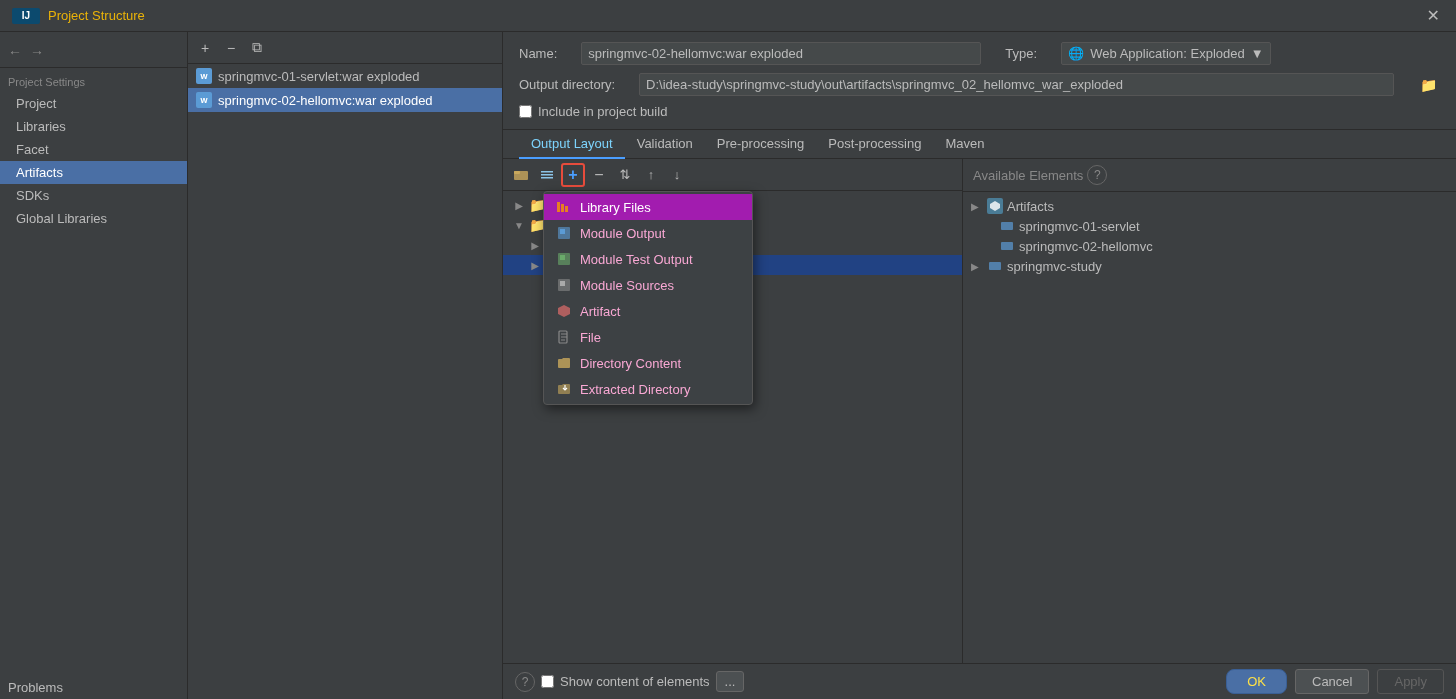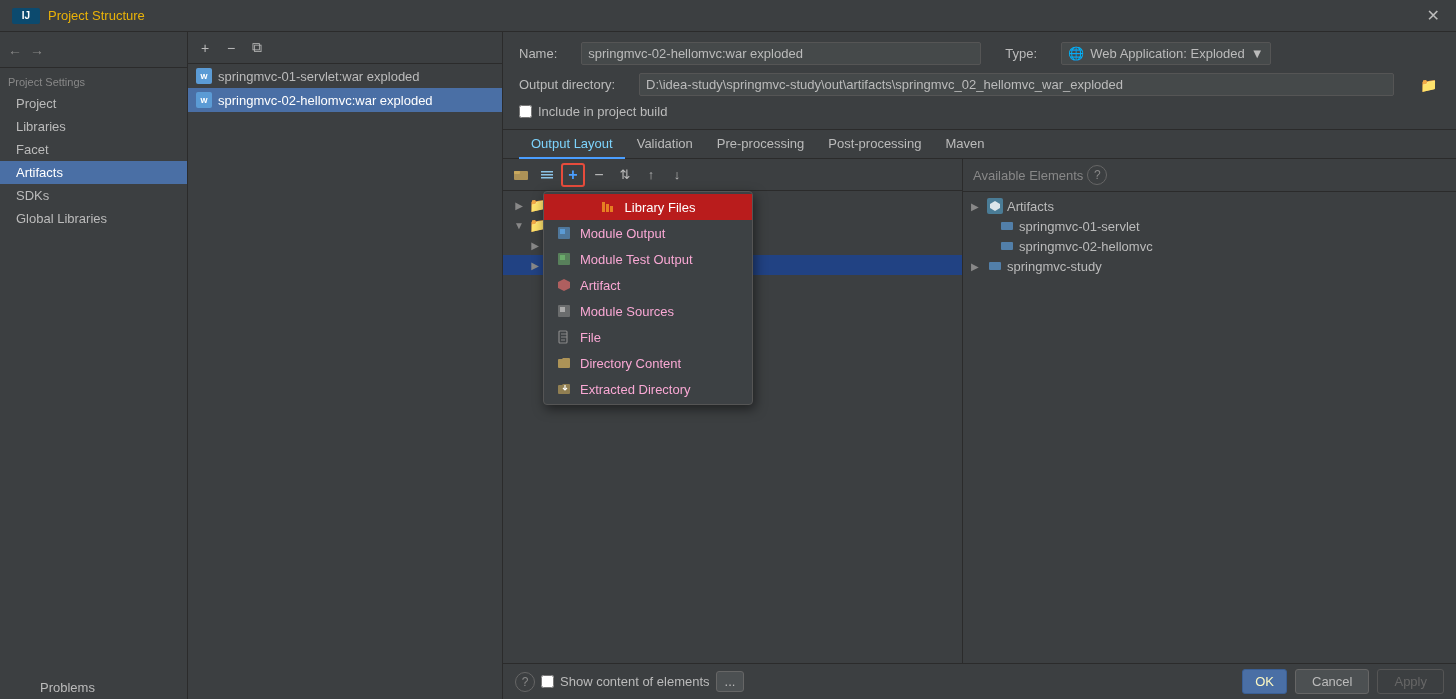--- a/index.html
+++ b/index.html
@@ -94,21 +94,20 @@
     }
     .sidebar-item.active {
       background: #4a6fa5;
       color: #ffffff;
     }
     .sidebar-problems {
       padding: 4px 8px 4px 8px;
       cursor: pointer;
       color: #bbbbbb;
       font-size: 13px;
-      margin-left: 32px;
     }
     
     .content {
       flex: 1;
       display: flex;
       flex-direction: column;
       background: #3c3f41;
       overflow: hidden;
     }
     
@@ -336,23 +335,22 @@
     .dropdown-item {
       display: flex;
       align-items: center;
       gap: 8px;
       padding: 5px 12px;
       cursor: pointer;
       color: #f9a8d4;
       font-size: 13px;
     }
     .dropdown-item.highlighted {
-      background: #b91c1c;
+      background: #a21caf;
       color: white;
-      justify-content: center;
     }
     .dropdown-item-icon {
       width: 16px;
       height: 16px;
       display: flex;
       align-items: center;
       justify-content: center;
       font-size: 12px;
     }
     
@@ -382,26 +380,26 @@
       font-size: 13px;
     }
     
     .dialog-buttons {
       display: flex;
       align-items: center;
       gap: 8px;
       flex-shrink: 0;
     }
     .btn-primary {
-      padding: 4px 12px;
+      padding: 4px 20px;
       background: #4a6fa5;
       border: 1px solid #3a5f95;
-      border-radius: 3px;
-      cursor: pointer;
-      color: #fef9c3;
+      border-radius: 8px;
+      cursor: pointer;
+      color: #fde047;
       font-size: 13px;
     }
     .btn-secondary {
       padding: 4px 16px;
       background: #4c5052;
       border: 1px solid #666;
       border-radius: 3px;
       cursor: pointer;
       color: #bbbbbb;
       font-size: 13px;
@@ -640,33 +638,33 @@
                   <svg width="14" height="14" viewBox="0 0 14 14">
                     <rect x="1" y="1" width="12" height="12" rx="1" fill="#6aaa6a" opacity="0.6"></rect>
                     <rect x="3" y="3" width="5" height="5" fill="#6aaa6a"></rect>
                   </svg>
                 </span>
                 <span>Module Test Output</span>
               </div>
               <div class="dropdown-item">
                 <span class="dropdown-item-icon">
                   <svg width="14" height="14" viewBox="0 0 14 14">
-                    <polygon points="7,1 13,4 13,10 7,13 1,10 1,4" fill="#cc6666" opacity="0.8"></polygon>
-                  </svg>
-                </span>
-                <span>Artifact</span>
+                    <rect x="1" y="1" width="12" height="12" rx="1" fill="#888" opacity="0.6"></rect>
+                    <rect x="3" y="3" width="5" height="5" fill="#aaa"></rect>
+                  </svg>
+                </span>
+                <span>Module Sources</span>
               </div>
               <div class="dropdown-item">
                 <span class="dropdown-item-icon">
                   <svg width="14" height="14" viewBox="0 0 14 14">
-                    <rect x="1" y="1" width="12" height="12" rx="1" fill="#888" opacity="0.6"></rect>
-                    <rect x="3" y="3" width="5" height="5" fill="#aaa"></rect>
-                  </svg>
-                </span>
-                <span>Module Sources</span>
+                    <polygon points="7,1 13,4 13,10 7,13 1,10 1,4" fill="#cc6666" opacity="0.8"></polygon>
+                  </svg>
+                </span>
+                <span>Artifact</span>
               </div>
               <div class="dropdown-item">
                 <span class="dropdown-item-icon">
                   <svg width="14" height="14" viewBox="0 0 14 14">
                     <rect x="2" y="1" width="8" height="12" rx="1" fill="none" stroke="#888" stroke-width="1.2"></rect>
                     <line x1="4" y1="4" x2="10" y2="4" stroke="#888" stroke-width="1"></line>
                     <line x1="4" y1="7" x2="10" y2="7" stroke="#888" stroke-width="1"></line>
                     <line x1="4" y1="10" x2="8" y2="10" stroke="#888" stroke-width="1"></line>
                   </svg>
                 </span>

